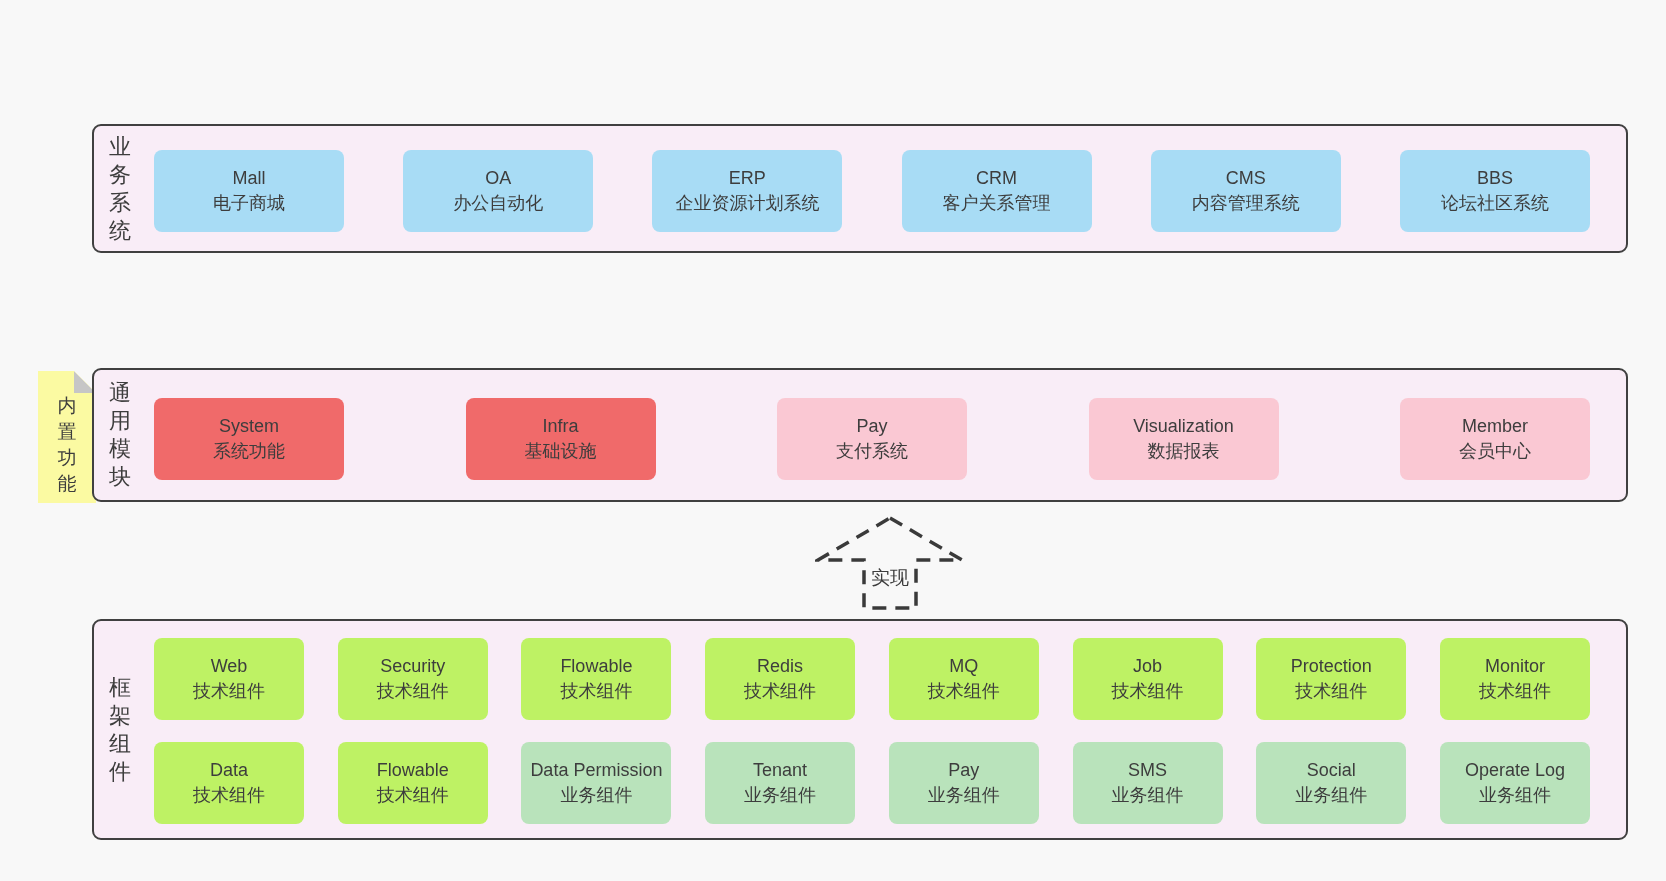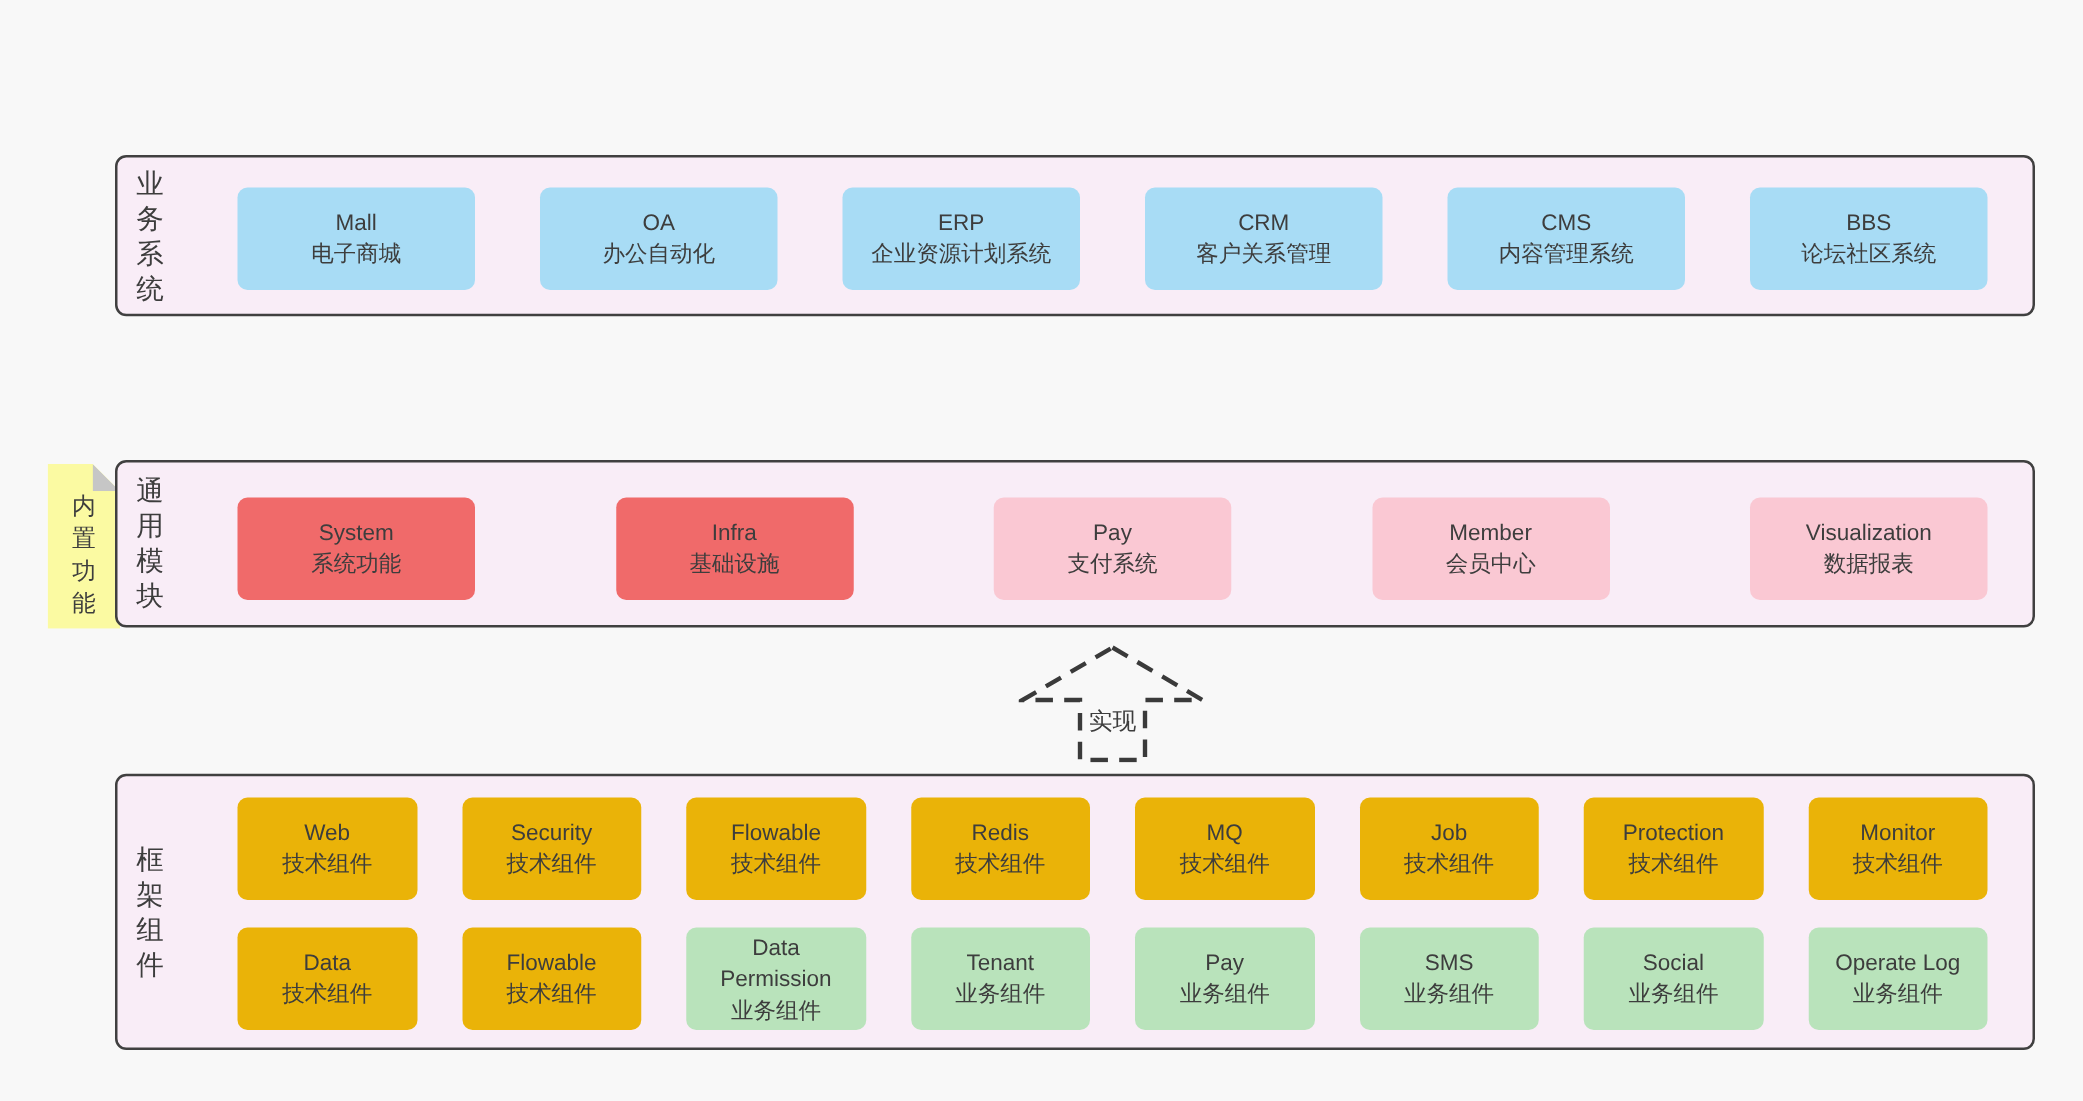--- a/index.html
+++ b/index.html
@@ -21,28 +21,28 @@
   }
   .boxes-row{position:absolute;left:60px;right:36px;display:flex;justify-content:space-between;}
   #layer-business .boxes-row{top:24px;}
   #layer-modules .boxes-row{top:28px;}
   #layer-framework .row-1{top:17px;}
   #layer-framework .row-2{top:121px;}
   
   .box{
     height:82px;border-radius:8px;display:flex;flex-direction:column;
     align-items:center;justify-content:center;text-align:center;
-    font-size:18px;line-height:25px;padding:16px 6px;box-sizing:border-box;margin-left:36px;
+    font-size:18px;line-height:25px;padding:16px 6px;box-sizing:border-box;
   }
   .w6{width:190px;}
   .w8{width:150px;}
   .blue{background:#a8dcf5;}
   .red{background:#f06a6a;}
   .pink{background:#fac8d3;}
-  .green{background:#eab308;}
+  .green{background:#bef264;}
   .green-light{background:#b9e3bb;}
   
   .sticky{
     position:absolute;left:38px;width:58px;background:#fbfaa2;z-index:0;
     clip-path:polygon(0 0,calc(100% - 22px) 0,100% 22px,100% 100%,0 100%);
   }
   #sticky-features{top:371px;height:132px;}
   #sticky-components{top:654px;height:148px;}
   .fold{
     position:absolute;top:0;right:0;width:22px;height:22px;background:#c6c6c6;
@@ -113,26 +113,26 @@
         </div>
         <div class="box w6 red">
           <div class="box-name">Infra</div>
           <div class="box-desc">基础设施</div>
         </div>
         <div class="box w6 pink">
           <div class="box-name">Pay</div>
           <div class="box-desc">支付系统</div>
         </div>
         <div class="box w6 pink">
+          <div class="box-name">Visualization</div>
+          <div class="box-desc">数据报表</div>
+        </div>
+        <div class="box w6 pink">
           <div class="box-name">Member</div>
           <div class="box-desc">会员中心</div>
-        </div>
-        <div class="box w6 pink">
-          <div class="box-name">Visualization</div>
-          <div class="box-desc">数据报表</div>
         </div>
       </div>
   </section>
 
   <div class="up-arrow" id="arrow-implement">
     <svg width="150" height="96" viewBox="0 0 150 96">
       <path d="M75 4 L147 46 L101 46 L101 94 L49 94 L49 46 L3 46 Z" fill="none" stroke="#3a3a3a" stroke-width="3.5" stroke-dasharray="14 9"></path>
     </svg>
     <span class="arrow-label">实现</span>
   </div>

